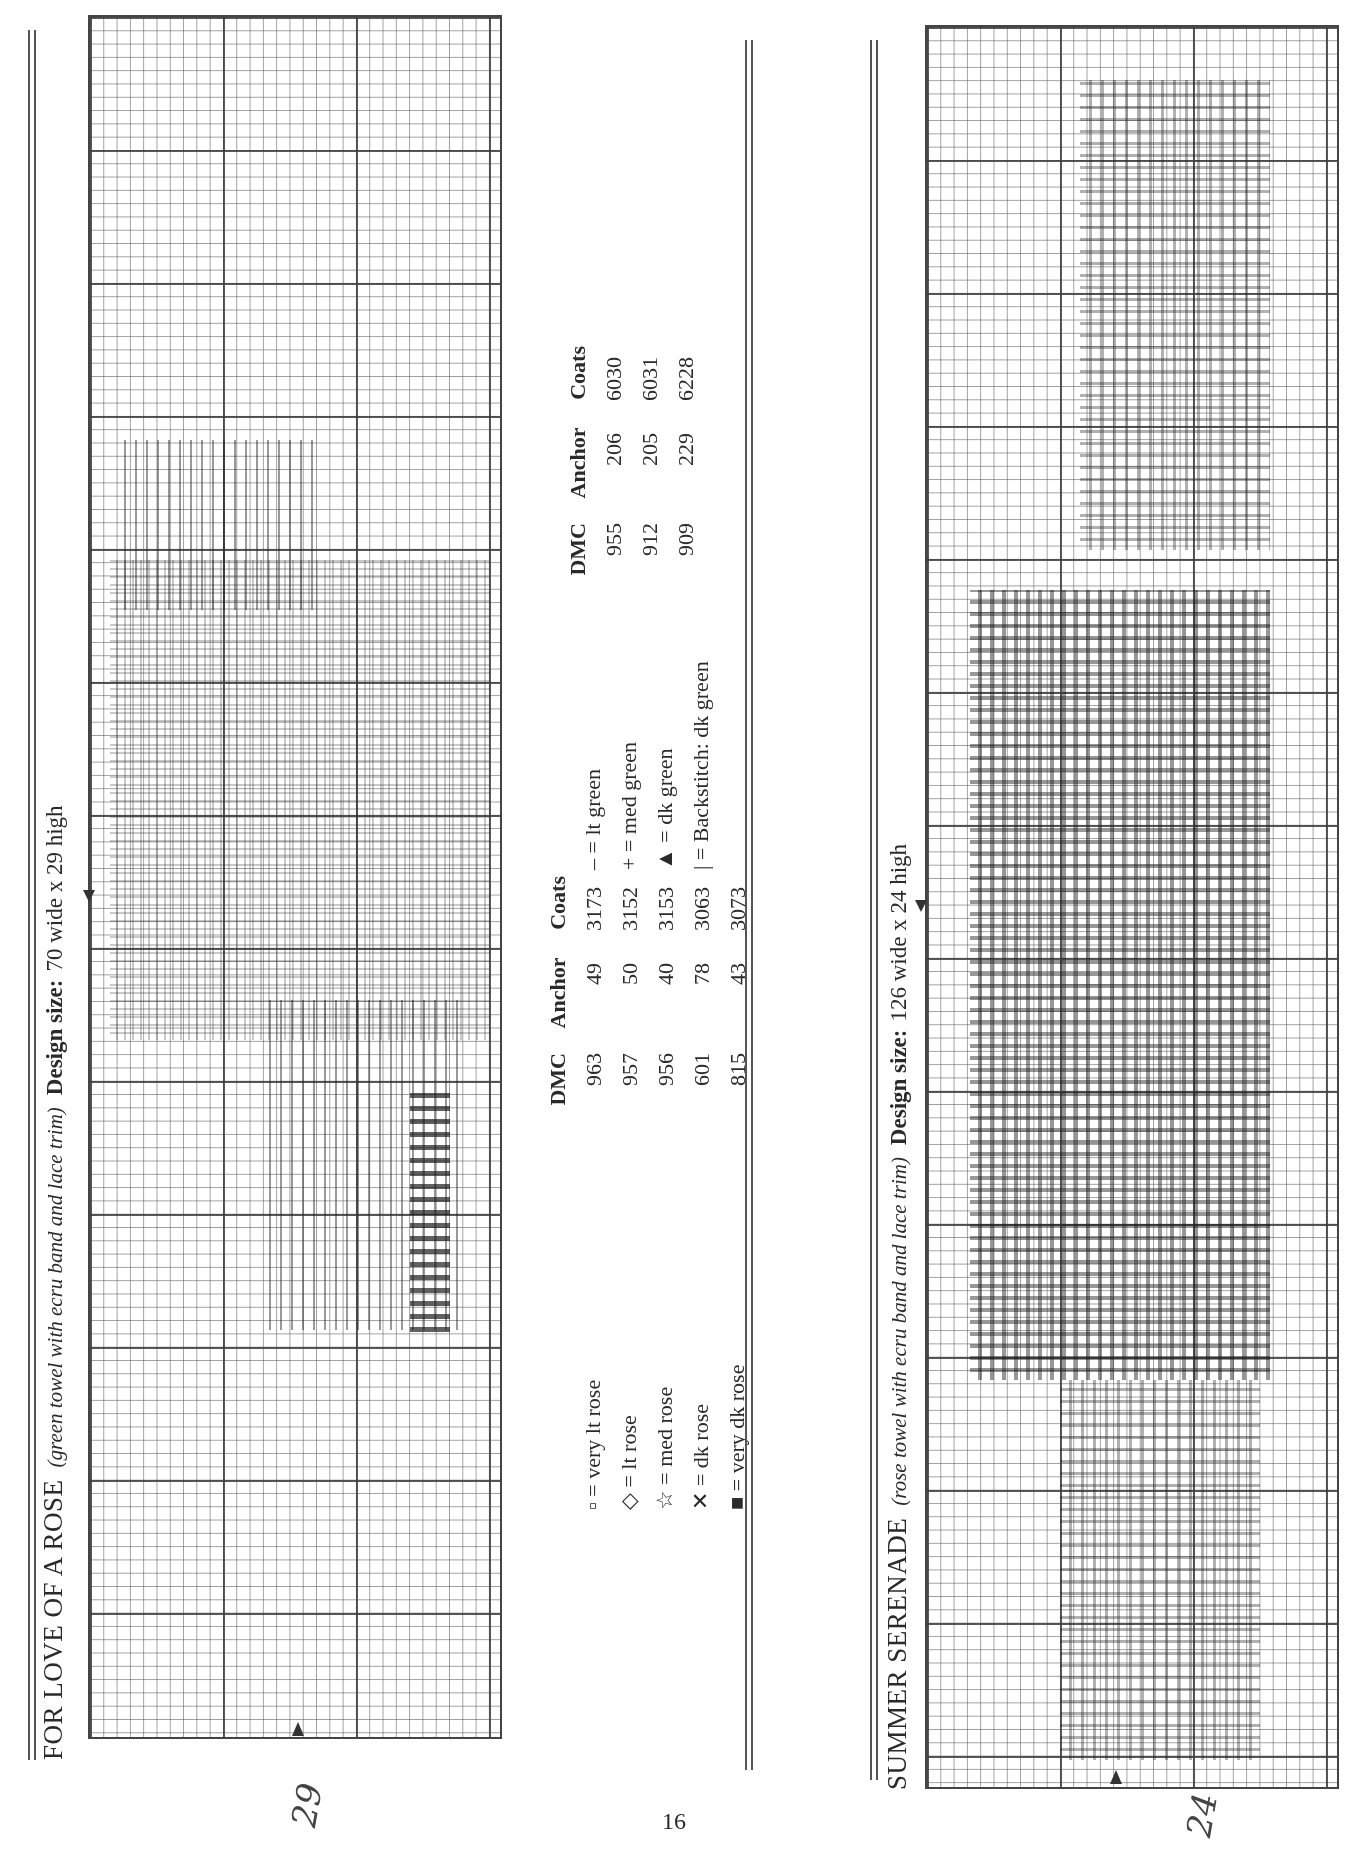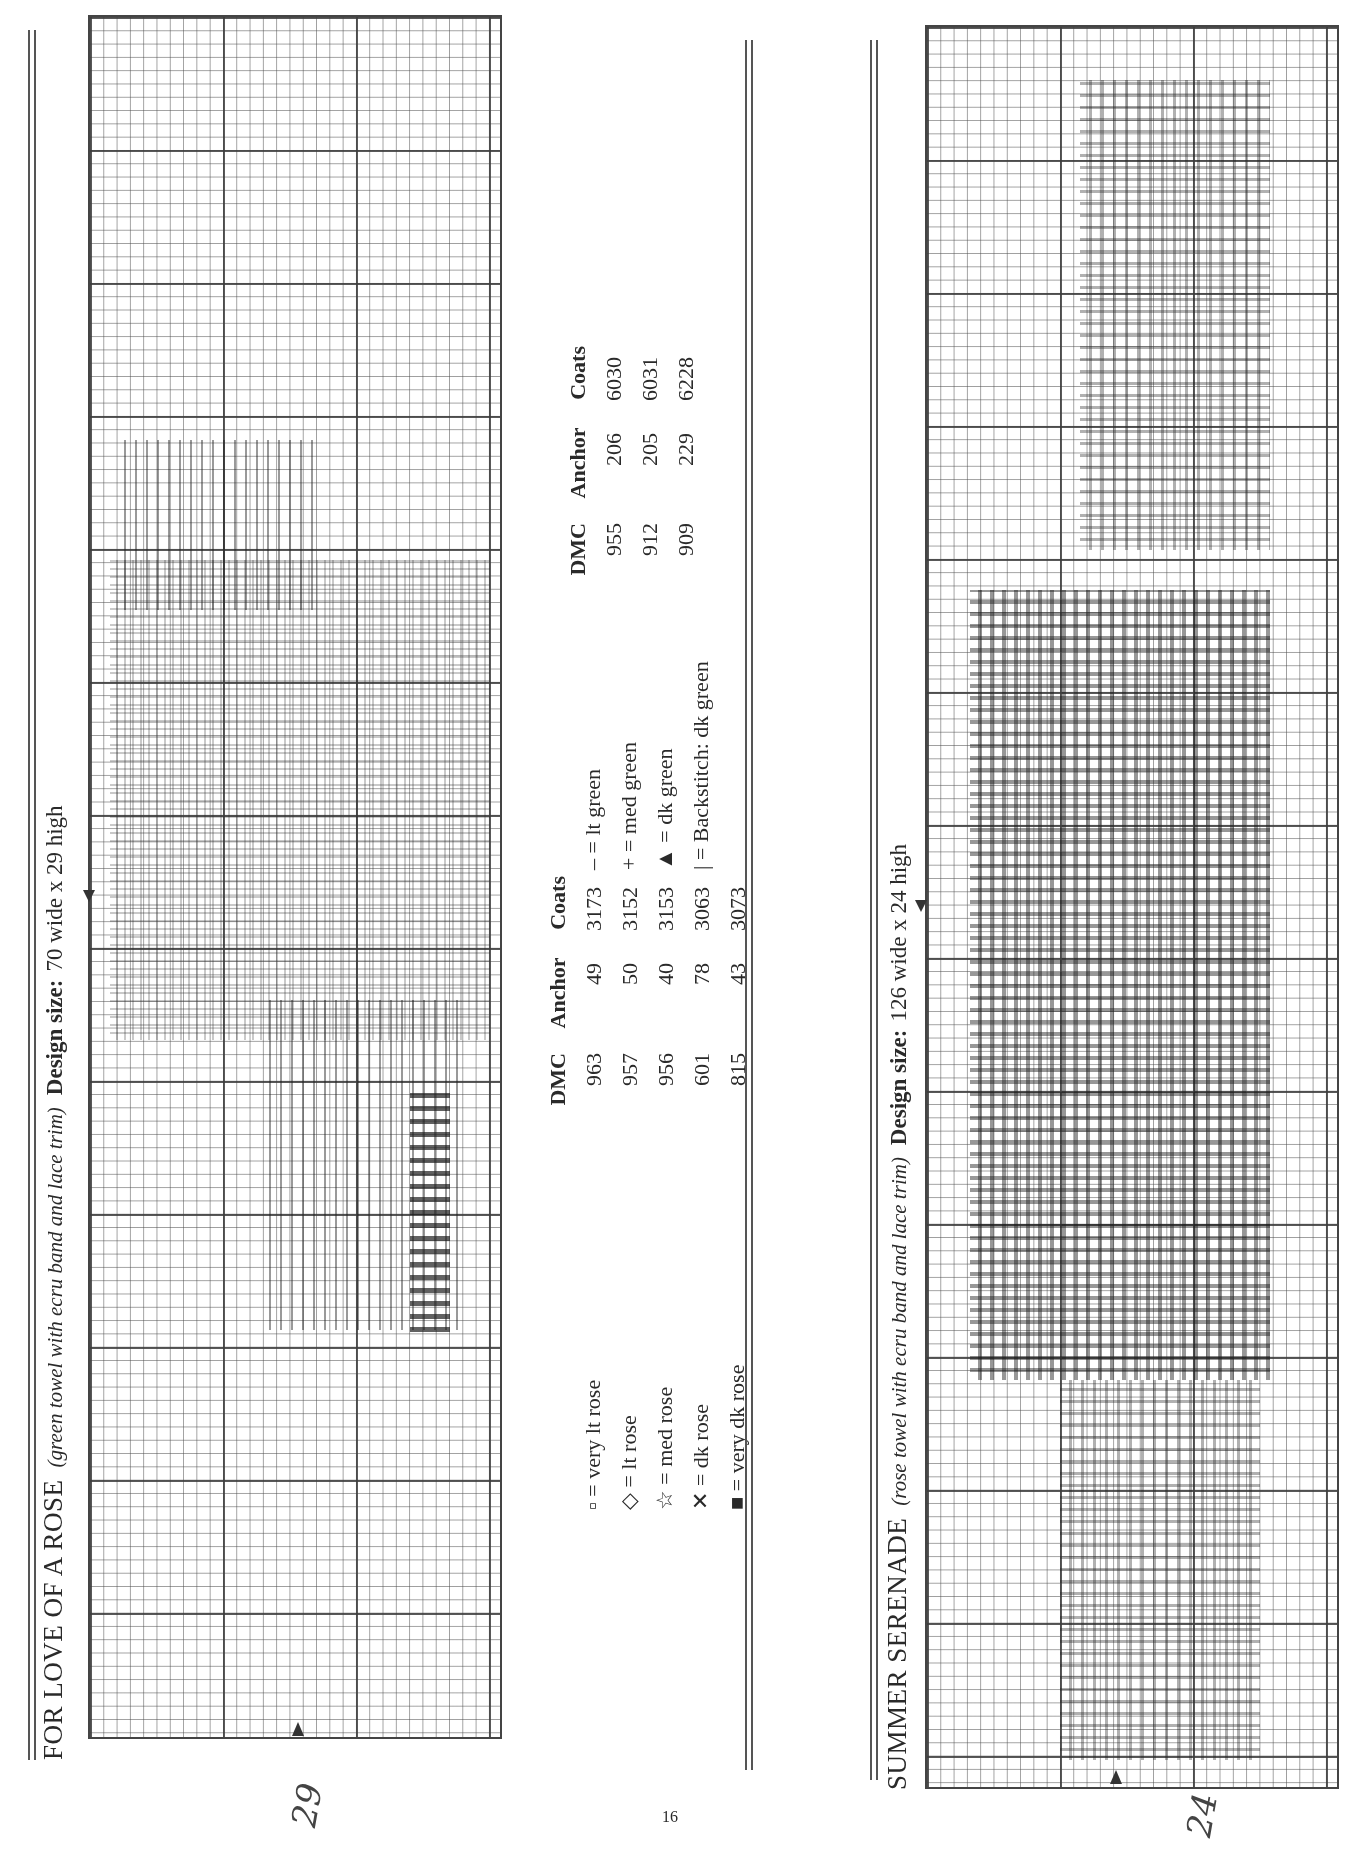--- a/index.html
+++ b/index.html
@@ -17,21 +17,21 @@
   }
   .title { font-size:27px; letter-spacing:.5px; }
   .sub { font-style:italic; font-size:21px; }
   .size-label { font-weight:bold; font-size:23px; }
   .size-val { font-size:23px; }
   .legend-row { font-size:22px; line-height:36px; }
   .hdr { font-weight:bold; font-size:23px; }
   .cell { font-size:22px; display:inline-block; text-align:right; }
   .pat { position:absolute; font-size:12px; line-height:13px; color:#222; font-family:"DejaVu Sans",sans-serif; }
   .marker { position:absolute; width:0; height:0; border-left:6px solid transparent; border-right:6px solid transparent; }
-  .pageno { position:absolute; font-size:16px; }
+  .pageno { position:absolute; font-size:24px; }
   .hand { position:absolute; font-family:"DejaVu Serif",serif; font-style:italic; font-size:34px; color:#444; }
 </style>
 </head>
 <body>
 
 <div class="vline" style="left:28px;top:30px;height:1730px;"></div>
 <div class="vline" style="left:34px;top:30px;height:1730px;"></div>
 
 <div class="rot" style="left:38px;top:1760px;">
   <span class="title">FOR LOVE OF A ROSE</span>

